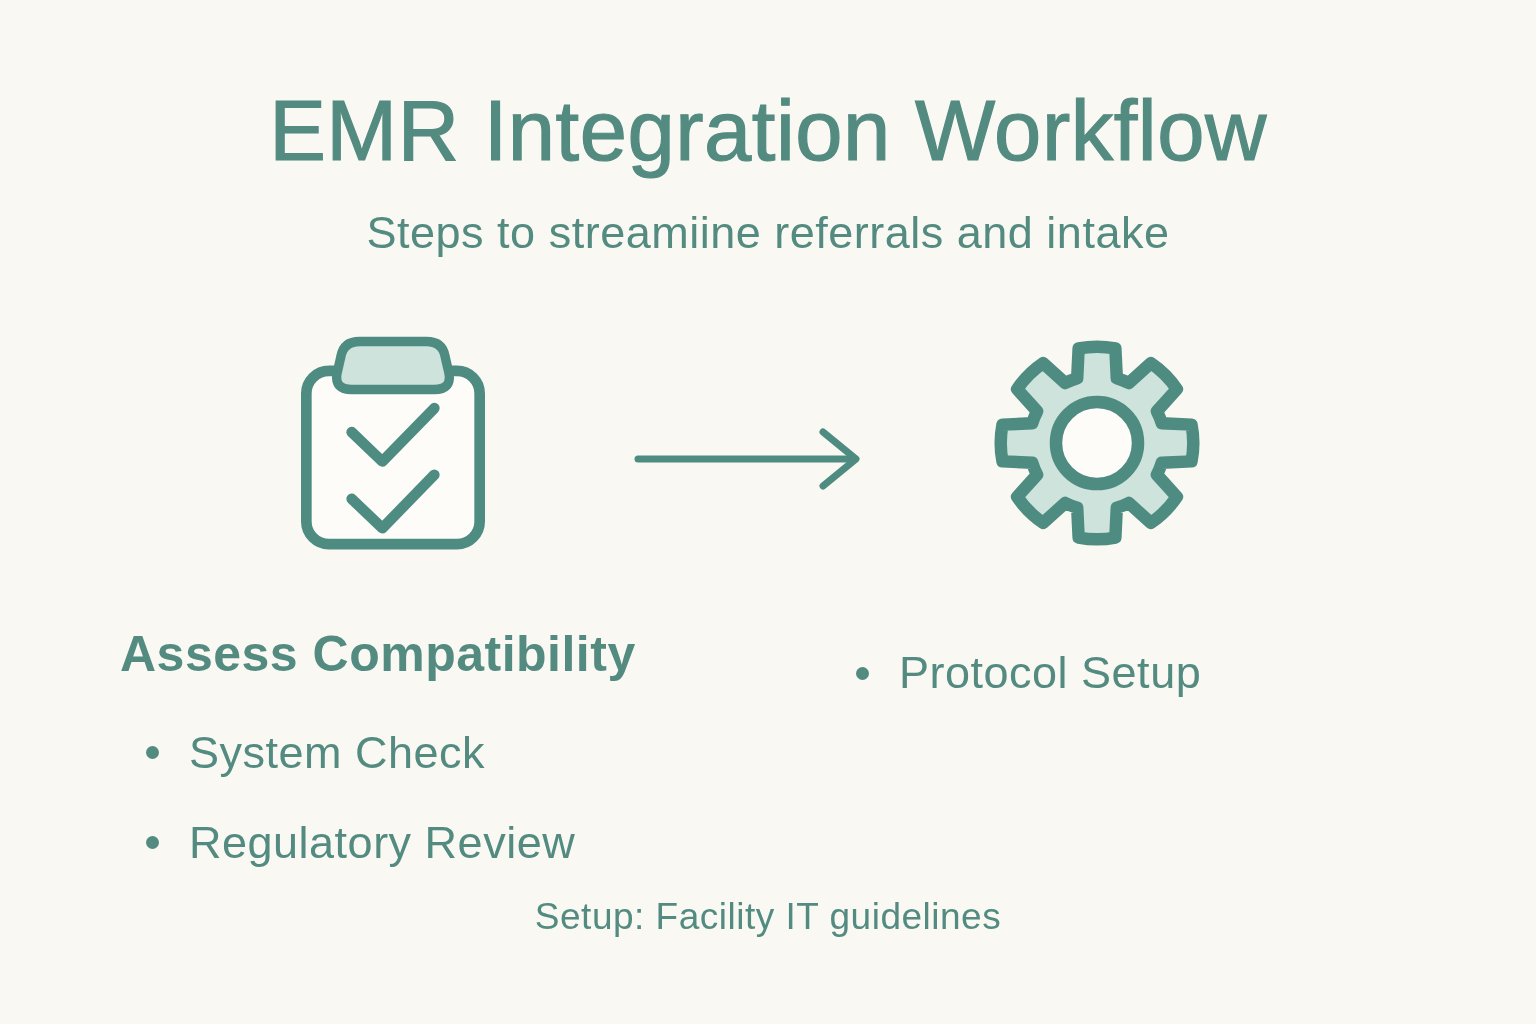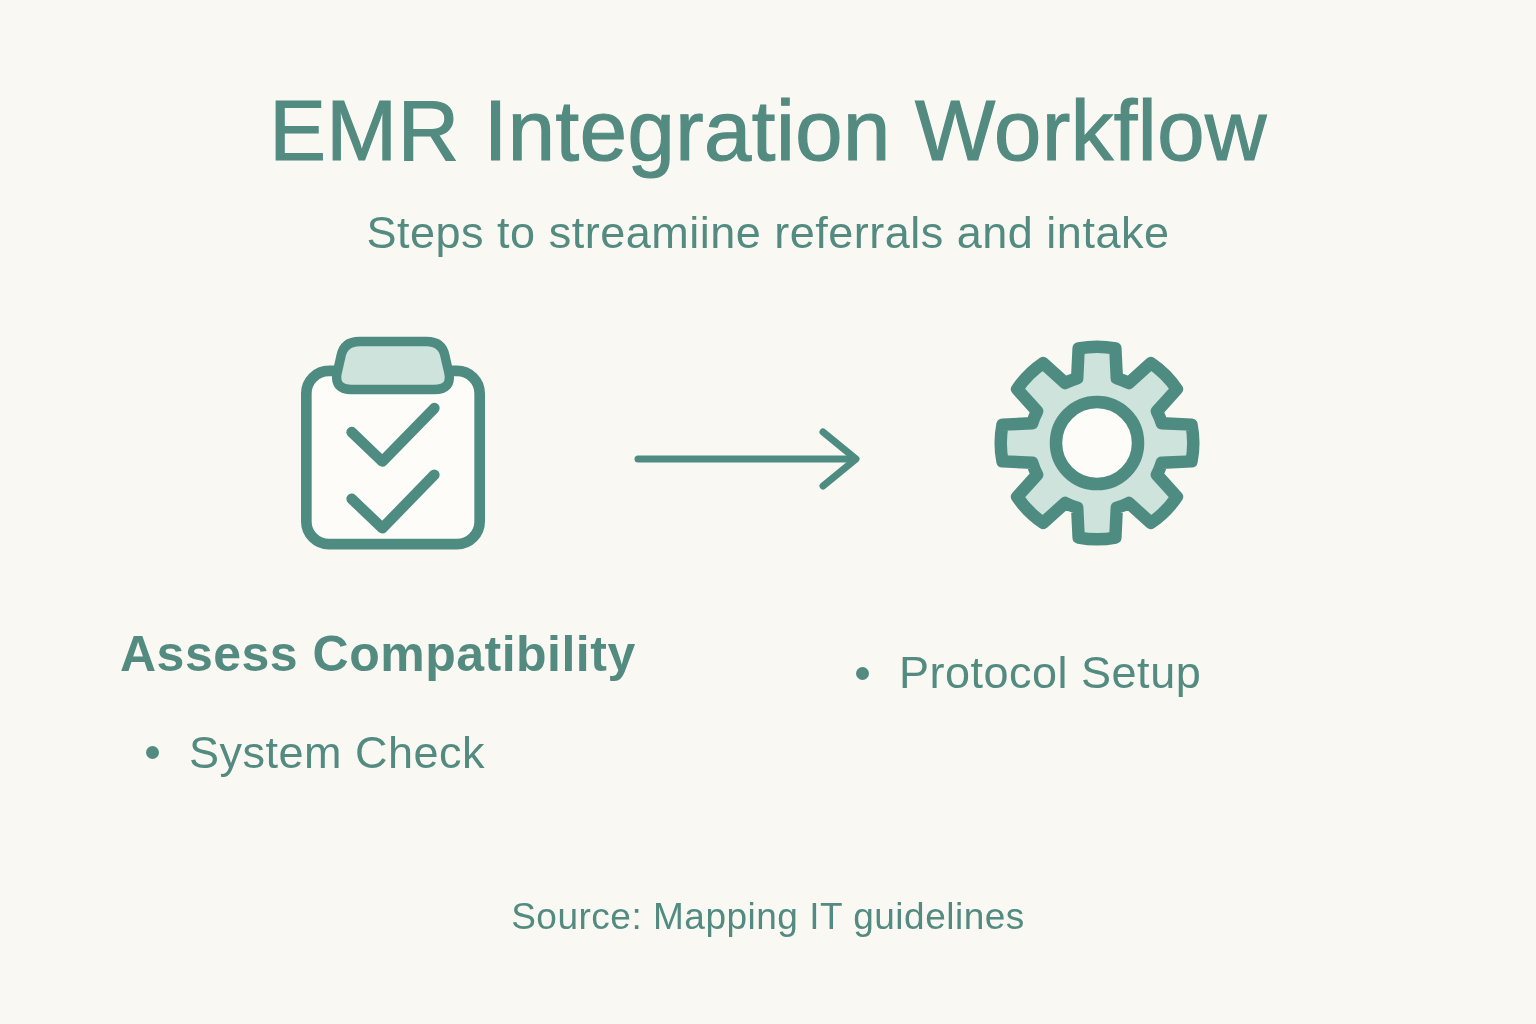--- a/index.html
+++ b/index.html
@@ -114,27 +114,31 @@
     </svg>
   </div>
 
   <section class="col col-left">
     <h2 class="col-heading">Assess Compatibility</h2>
     <div class="bullets">
       <div class="bullet">
         <span class="dot"></span>
         <span class="bullet-text">System Check</span>
       </div>
+      <div class="bullet">
+        <span class="dot"></span>
+        <span class="bullet-text">Regulatory Review</span>
+      </div>
     </div>
   </section>
 
   <section class="col col-right">
     <div class="bullets">
       <div class="bullet">
         <span class="dot"></span>
         <span class="bullet-text">Protocol Setup</span>
       </div>
     </div>
   </section>
 
-  <p class="source">Source: Mapping IT guidelines</p>
+  <p class="source">Setup: Facility IT guidelines</p>
 
 </main>
 
 </body></html>

